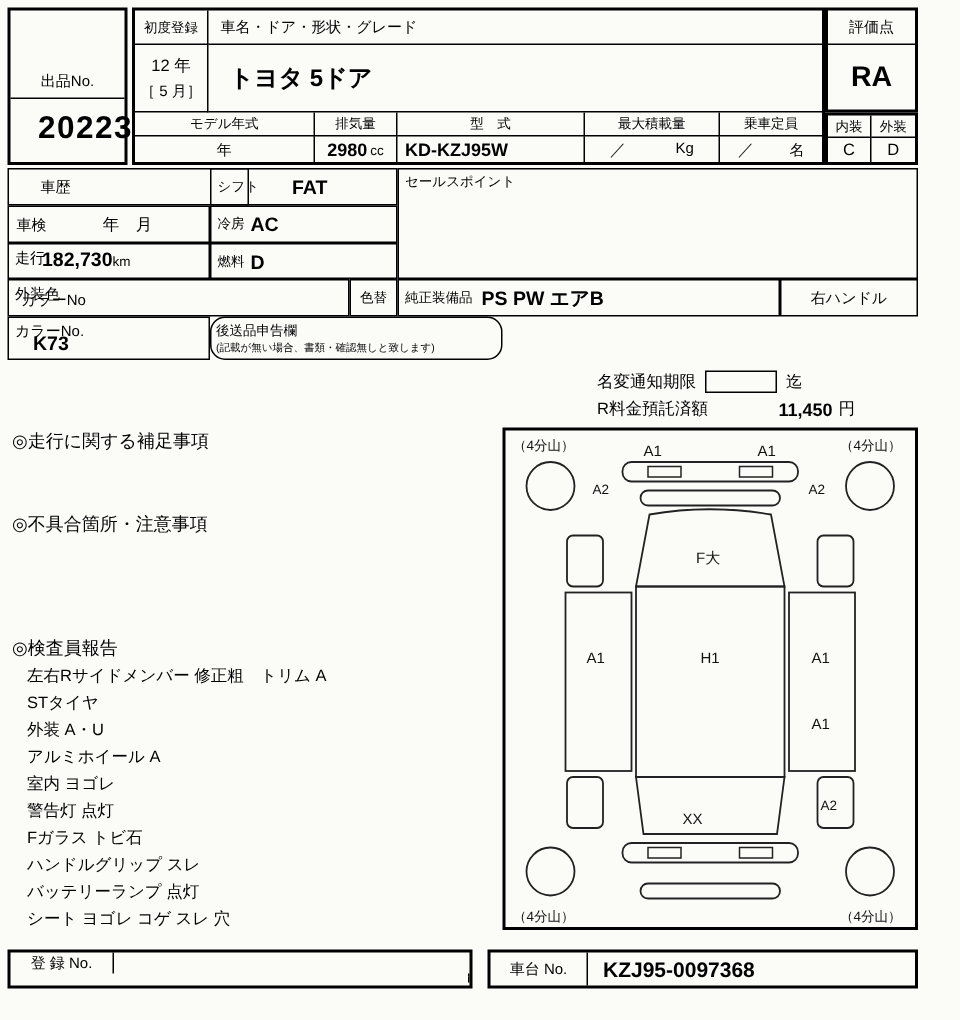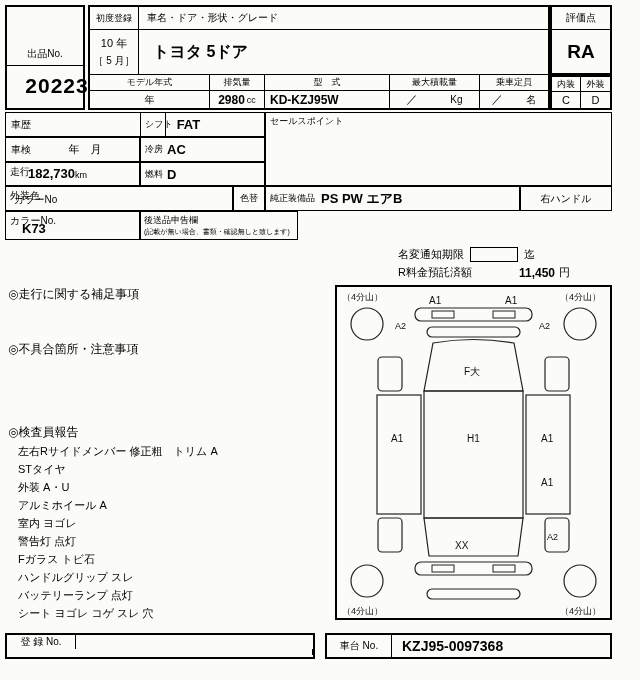--- a/index.html
+++ b/index.html
@@ -33,21 +33,21 @@
   <div class="abs b2" style="left:5px;top:5px;width:80px;height:105px;">
     <div class="bb fxc f10" style="height:23px;margin-top:35px;">出品No.</div>
     <div class="fxc f21 bold" style="height:40px;letter-spacing:1px;">20223</div>
   </div>
 
   <div class="abs b2" style="left:88px;top:5px;width:462px;height:105px;">
     <div class="abs br bb fxc f9" style="left:0;top:0;width:49px;height:23px;">初度登録</div>
     <div class="abs bb fxl f10" style="left:49px;top:0;width:409px;height:23px;padding-left:8px;">車名・ドア・形状・グレード</div>
 
     <div class="abs br bb" style="left:0;top:23px;width:49px;height:45px;text-align:center;">
-      <div class="f11" style="margin-top:6px;">10 年</div>
+      <div class="f11" style="margin-top:6px;">12 年</div>
       <div class="f10" style="margin-top:3px;">［ 5 月］</div>
     </div>
     <div class="abs bb fxl f16 bold" style="left:49px;top:23px;width:409px;height:45px;padding-left:14px;">トヨタ 5ドア</div>
 
     <div class="abs br bb fxc f9" style="left:0;top:68px;width:120px;height:16px;">モデル年式</div>
     <div class="abs br bb fxc f9" style="left:120px;top:68px;width:55px;height:16px;">排気量</div>
     <div class="abs br bb fxc f9" style="left:175px;top:68px;width:125px;height:16px;">型　式</div>
     <div class="abs br bb fxc f9" style="left:300px;top:68px;width:90px;height:16px;">最大積載量</div>
     <div class="abs bb fxc f9" style="left:390px;top:68px;width:68px;height:16px;">乗車定員</div>
 
@@ -72,22 +72,22 @@
     <div class="fxc f19 bold" style="height:43px;">RA</div>
   </div>
 
   <div class="abs b2" style="left:550px;top:75px;width:62px;height:35px;">
     <div class="abs br bb fxc f9" style="left:0;top:0;width:29px;height:15px;">内装</div>
     <div class="abs bb fxc f9" style="left:29px;top:0;width:29px;height:15px;">外装</div>
     <div class="abs br fxc f11" style="left:0;top:15px;width:29px;height:16px;">C</div>
     <div class="abs fxc f11" style="left:29px;top:15px;width:29px;height:16px;">D</div>
   </div>
 
-  <div class="cellrel fxl f10" style="left:5px;top:112px;width:161px;height:25px;padding-left:5px;">車歴</div>
-  <div class="cellrel fxl" style="left:140px;top:112px;width:125px;height:25px;padding-left:4px;gap:4px;">
+  <div class="cellrel fxl f10" style="left:5px;top:112px;width:161px;height:25px;padding-left:21px;">車歴</div>
+  <div class="cellrel fxl" style="left:140px;top:112px;width:125px;height:25px;padding-left:4px;gap:22px;">
     <span class="f9">シフト</span>
     <span class="f13 bold">FAT</span>
   </div>
   <div class="cellrel fxl" style="left:5px;top:137px;width:135px;height:25px;padding-left:5px;">
     <span class="f10">車検</span>
     <span class="f11" style="flex:1;text-align:center;">年　月</span>
   </div>
 
   <div class="cellrel" style="left:265px;top:112px;width:347px;height:74px;">
     <span class="lab">セールスポイント</span>
@@ -116,21 +116,21 @@
   <div class="cellrel fxl" style="left:265px;top:186px;width:255px;height:25px;padding-left:4px;gap:6px;">
     <span class="f9">純正装備品</span>
     <span class="f13 bold">PS PW エアB</span>
   </div>
   <div class="cellrel fxc f10" style="left:520px;top:186px;width:92px;height:25px;">右ハンドル</div>
 
   <div class="cellrel" style="left:5px;top:211px;width:135px;height:29px;">
     <span class="lab" style="font-size:10px;">カラーNo.</span>
     <span class="botval f13 bold" style="left:16px;">K73</span>
   </div>
-  <div class="cellrel" style="left:140px;top:211px;width:158px;height:29px;padding:2px 3px;">
+  <div class="cellrel" style="left:140px;top:211px;width:195px;height:29px;padding:2px 3px;border-radius:10px;">
     <div class="f9">後送品申告欄</div>
     <div class="f7">(記載が無い場合、書類・確認無しと致します)</div>
   </div>
 
   <div class="abs fxl" style="left:398px;top:247px;gap:6px;">
     <span class="f11">名変通知期限</span>
     <span class="b1" style="display:inline-block;width:46px;height:13px;"></span>
     <span class="f11">迄</span>
   </div>
   <div class="abs fxl" style="left:398px;top:265px;width:172px;">

